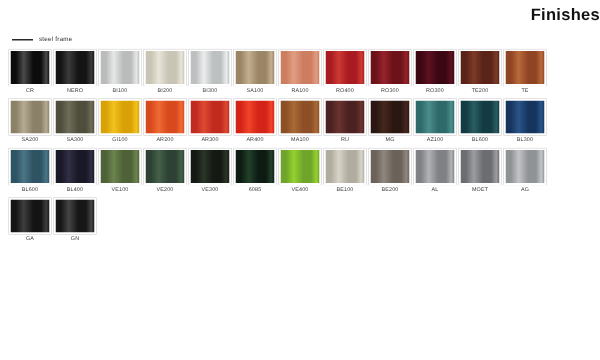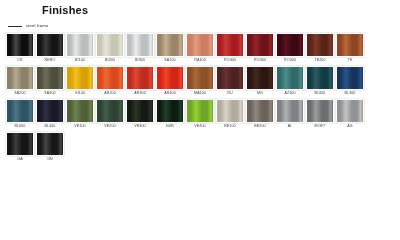--- a/index.html
+++ b/index.html
@@ -11,28 +11,27 @@
   body {
     width: 400px;
     height: 209px;
     font-family: "Liberation Sans", sans-serif;
     color: #1a1a1a;
     overflow: hidden;
     position: relative;
   }
 
   .page-title {
-    text-align: left;
+    text-align: right;
     font-size: 11px;
     font-weight: 700;
     letter-spacing: 0.2px;
     color: #111111;
     margin: 4px 0 0 0;
     line-height: 12px;
-    padding-left: 42px;
   }
 
   .legend {
     display: flex;
     align-items: center;
     gap: 4px;
     margin: 6px 0 0 8px;
     height: 8px;
   }
   .legend-swatch-line {

